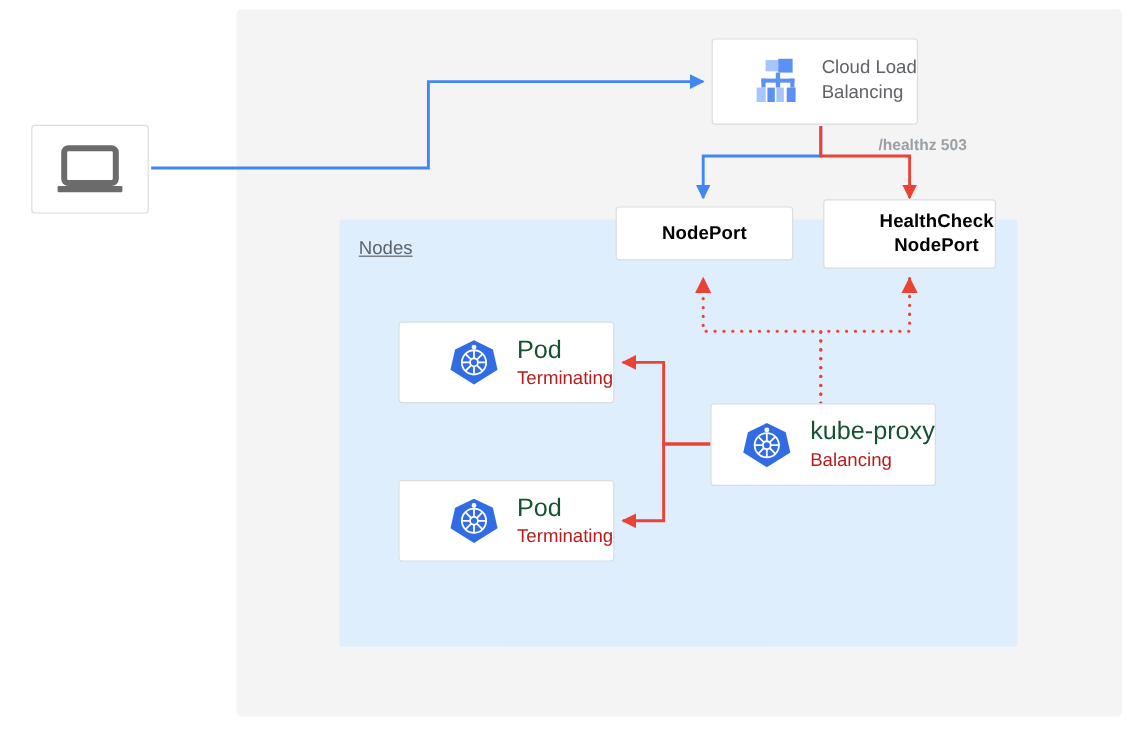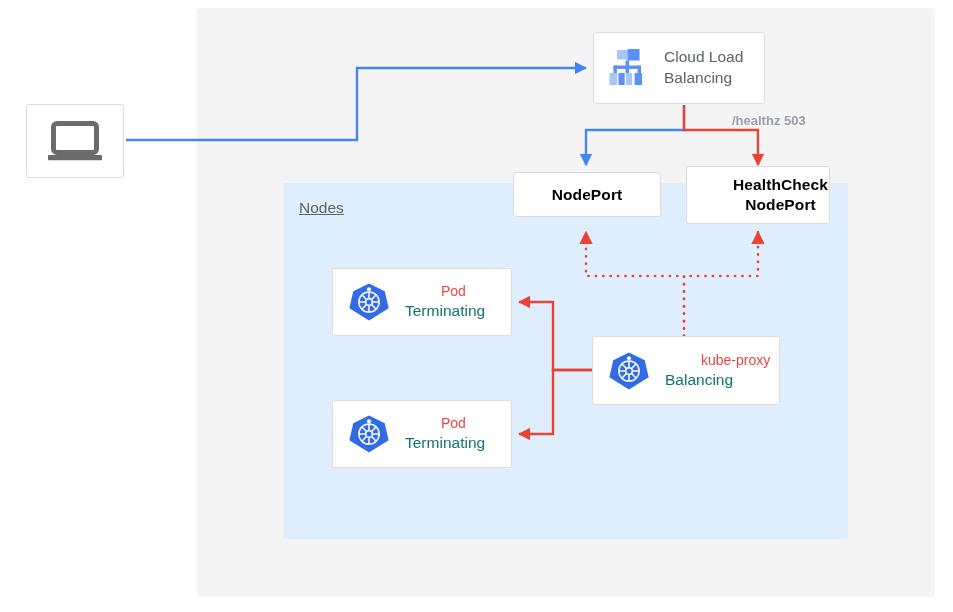--- a/index.html
+++ b/index.html
@@ -42,43 +42,43 @@
     display: flex;
     align-items: center;
     justify-content: center;
   }
   .icon-card {
     display: flex;
     align-items: center;
     box-sizing: border-box;
     padding-left: 14px;
     height: 100%;
+    justify-content: flex-end;
   }
   .icon-slot {
     flex: 0 0 auto;
     display: flex;
     align-items: center;
     justify-content: center;
   }
   .card-text {
     margin-left: 14px;
     display: flex;
     flex-direction: column;
     justify-content: center;
   }
   .card-title {
-    font-size: 14px;
-    color: #ef4444;
+    font-size: 21px;
+    color: #14532d;
     line-height: 1.33;
     white-space: nowrap;
-    margin-left: 36px;
   }
   .card-sub {
     font-size: 15.5px;
-    color: #0f766e;
+    color: #b91c1c;
     line-height: 1.33;
     white-space: nowrap;
   }
   .clb-title {
     font-size: 15.5px;
     color: #5f6368;
     line-height: 1.33;
     white-space: nowrap;
   }
   .port-box {

